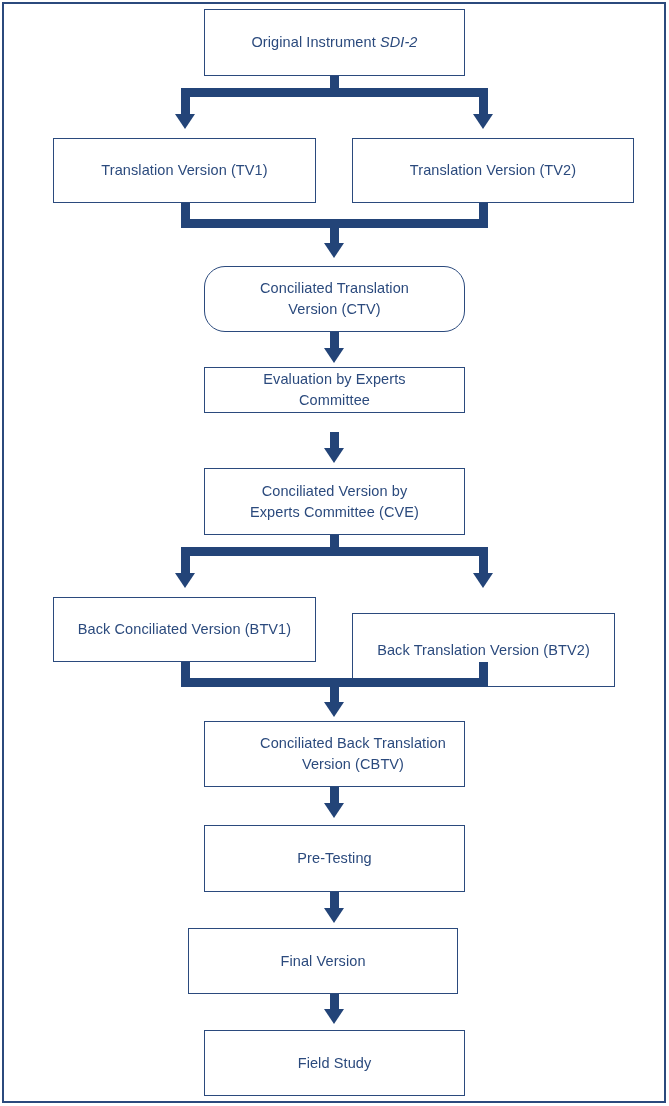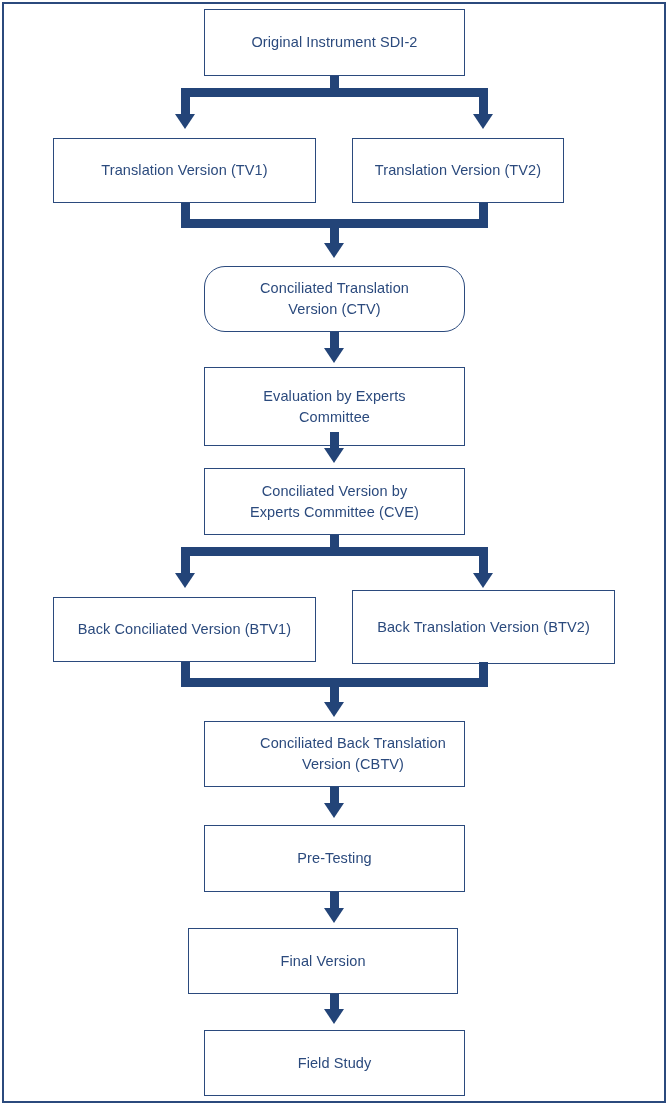--- a/index.html
+++ b/index.html
@@ -46,20 +46,21 @@
     font-size: 14.5px;
     line-height: 1.42;
     letter-spacing: 0.1px;
     padding: 4px 8px;
   }
   .node .label {
     display: block;
     white-space: pre-line;
   }
   .node .italic {
+    font-style: italic;
   }
 
   
   .conn {
     position: absolute;
     background: #234478;
   }
   .conn-v { width: 9px; }
   .conn-h { height: 9px; }
 
@@ -86,39 +87,39 @@
   <div class="conn conn-v" style="left:330px; top:76px; width:9px; height:20px;"></div>
   <div class="conn conn-h" style="left:181px; top:88px; width:307px; height:9px;"></div>
   <div class="conn conn-v" style="left:181px; top:88px; width:9px; height:28px;"></div>
   <div class="arrowhead" style="left:175px; top:114px;"></div>
   <div class="conn conn-v" style="left:479px; top:88px; width:9px; height:28px;"></div>
   <div class="arrowhead" style="left:473px; top:114px;"></div>
 
   <div class="node" style="left:53px; top:138px; width:263px; height:65px;">
     <span class="label">Translation Version (TV1)</span>
   </div>
-  <div class="node" style="left:352px; top:138px; width:212px; height:65px;">
+  <div class="node" style="left:352px; top:138px; width:282px; height:65px;">
     <span class="label">Translation Version (TV2)</span>
   </div>
 
   <div class="conn conn-v" style="left:181px; top:203px; width:9px; height:25px;"></div>
   <div class="conn conn-v" style="left:479px; top:203px; width:9px; height:25px;"></div>
   <div class="conn conn-h" style="left:181px; top:219px; width:307px; height:9px;"></div>
   <div class="conn conn-v" style="left:330px; top:228px; width:9px; height:18px;"></div>
   <div class="arrowhead" style="left:324px; top:243px;"></div>
 
   <div class="node" style="left:204px; top:266px; width:261px; height:66px;border-radius:21px;">
     <span class="label">Conciliated Translation
 Version (CTV)</span>
   </div>
 
   <div class="conn conn-v" style="left:330px; top:332px; width:9px; height:18px;"></div>
   <div class="arrowhead" style="left:324px; top:348px;"></div>
 
-  <div class="node" style="left:204px; top:367px; width:261px; height:79px;">
+  <div class="node" style="left:204px; top:367px; width:261px; height:46px;">
     <span class="label">Evaluation by Experts
 Committee</span>
   </div>
 
   <div class="conn conn-v" style="left:330px; top:432px; width:9px; height:18px;"></div>
   <div class="arrowhead" style="left:324px; top:448px;"></div>
 
   <div class="node" style="left:204px; top:468px; width:261px; height:67px;justify-content:center;">
     <span class="label">Conciliated Version by
 Experts Committee (CVE)</span>
@@ -127,21 +128,21 @@
   <div class="conn conn-v" style="left:330px; top:535px; width:9px; height:20px;"></div>
   <div class="conn conn-h" style="left:181px; top:547px; width:307px; height:9px;"></div>
   <div class="conn conn-v" style="left:181px; top:547px; width:9px; height:28px;"></div>
   <div class="arrowhead" style="left:175px; top:573px;"></div>
   <div class="conn conn-v" style="left:479px; top:547px; width:9px; height:28px;"></div>
   <div class="arrowhead" style="left:473px; top:573px;"></div>
 
   <div class="node" style="left:53px; top:597px; width:263px; height:65px;">
     <span class="label">Back Conciliated Version (BTV1)</span>
   </div>
-  <div class="node" style="left:352px; top:590px; width:263px; height:74px;">
+  <div class="node" style="left:352px; top:613px; width:263px; height:74px;">
     <span class="label">Back Translation Version (BTV2)</span>
   </div>
 
   <div class="conn conn-v" style="left:181px; top:662px; width:9px; height:25px;"></div>
   <div class="conn conn-v" style="left:479px; top:662px; width:9px; height:25px;"></div>
   <div class="conn conn-h" style="left:181px; top:678px; width:307px; height:9px;"></div>
   <div class="conn conn-v" style="left:330px; top:687px; width:9px; height:18px;"></div>
   <div class="arrowhead" style="left:324px; top:702px;"></div>
 
   <div class="node" style="left:204px; top:721px; width:261px; height:66px;padding-left:45px;">

